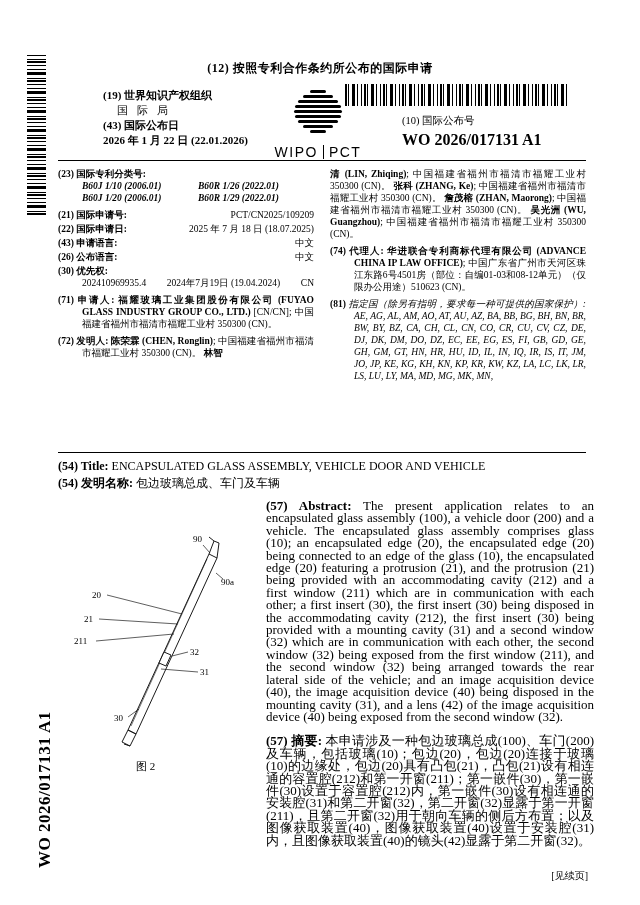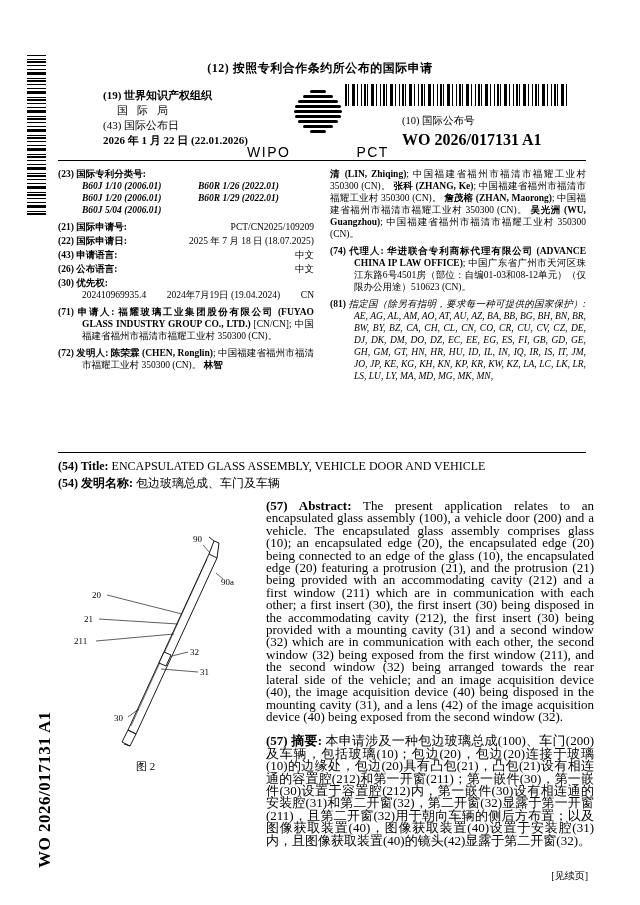--- a/index.html
+++ b/index.html
@@ -10,25 +10,25 @@
 
   
   .doc-type{position:absolute;top:60px;left:0;width:100%;text-align:center;
             font-size:12px;font-weight:bold;letter-spacing:0.5px;}
   .barcode-h{position:absolute;top:84px;left:345px;width:222px;height:22px;
      background:repeating-linear-gradient(90deg,#000 0 2px,#fff 2px 3px,#000 3px 4px,#fff 4px 7px,
      #000 7px 10px,#fff 10px 12px,#000 12px 13px,#fff 13px 16px,#000 16px 17px,#fff 17px 19px);}
   .hdr-left{position:absolute;top:88px;left:103px;width:175px;font-size:11px;line-height:15px;}
   .hdr-left .org{font-weight:bold;}
   .hdr-left .bureau{letter-spacing:9px;padding-left:14px;}
-  .hdr-left .pdl{font-weight:normal;}
+  .hdr-left .pdl{font-weight:bold;}
   .hdr-left .pd{font-weight:bold;}
   .logo{position:absolute;top:90px;left:272px;width:92px;text-align:center;}
   .logo-text{font-family:"Liberation Sans","DejaVu Sans",sans-serif;font-size:14px;
-             letter-spacing:1.5px;margin-top:4px;display:flex;align-items:center;justify-content:center;gap:28px;}
+             letter-spacing:1.5px;margin-top:4px;display:flex;align-items:center;justify-content:center;}
   .logo-sep{display:inline-block;width:1px;height:14px;background:#000;margin:0 5px;}
   .hdr-right{position:absolute;top:114px;left:402px;width:185px;}
   .hdr-right .pnl{font-size:10.5px;}
   .hdr-right .pn{font-size:16px;font-weight:bold;margin-top:3px;white-space:nowrap;}
 
   .rule{position:absolute;left:58px;width:528px;border-top:1.4px solid #000;}
   .rule1{top:160px;} .rule2{top:452px;}
 
   
   .cols{position:absolute;top:168px;left:58px;width:528px;display:flex;gap:16px;
@@ -113,24 +113,20 @@
         <div class="b">(23) 国际专利分类号:</div>
         <div class="ipc-rows">
           <div class="ipc-row">
             <span>B60J 1/10 (2006.01)</span>
             <span>B60R 1/26 (2022.01)</span>
           </div>
           <div class="ipc-row">
             <span>B60J 1/20 (2006.01)</span>
             <span>B60R 1/29 (2022.01)</span>
           </div>
-          <div class="ipc-row">
-            <span>B60J 5/04 (2006.01)</span>
-            <span></span>
-          </div>
         </div>
       </div>
 
       <div class="row">
         <span class="b">(21) 国际申请号:</span>
         <span>PCT/CN2025/109209</span>
       </div>
       <div class="row">
         <span class="b">(22) 国际申请日:</span>
         <span>2025 年 7 月 18 日 (18.07.2025)</span>

